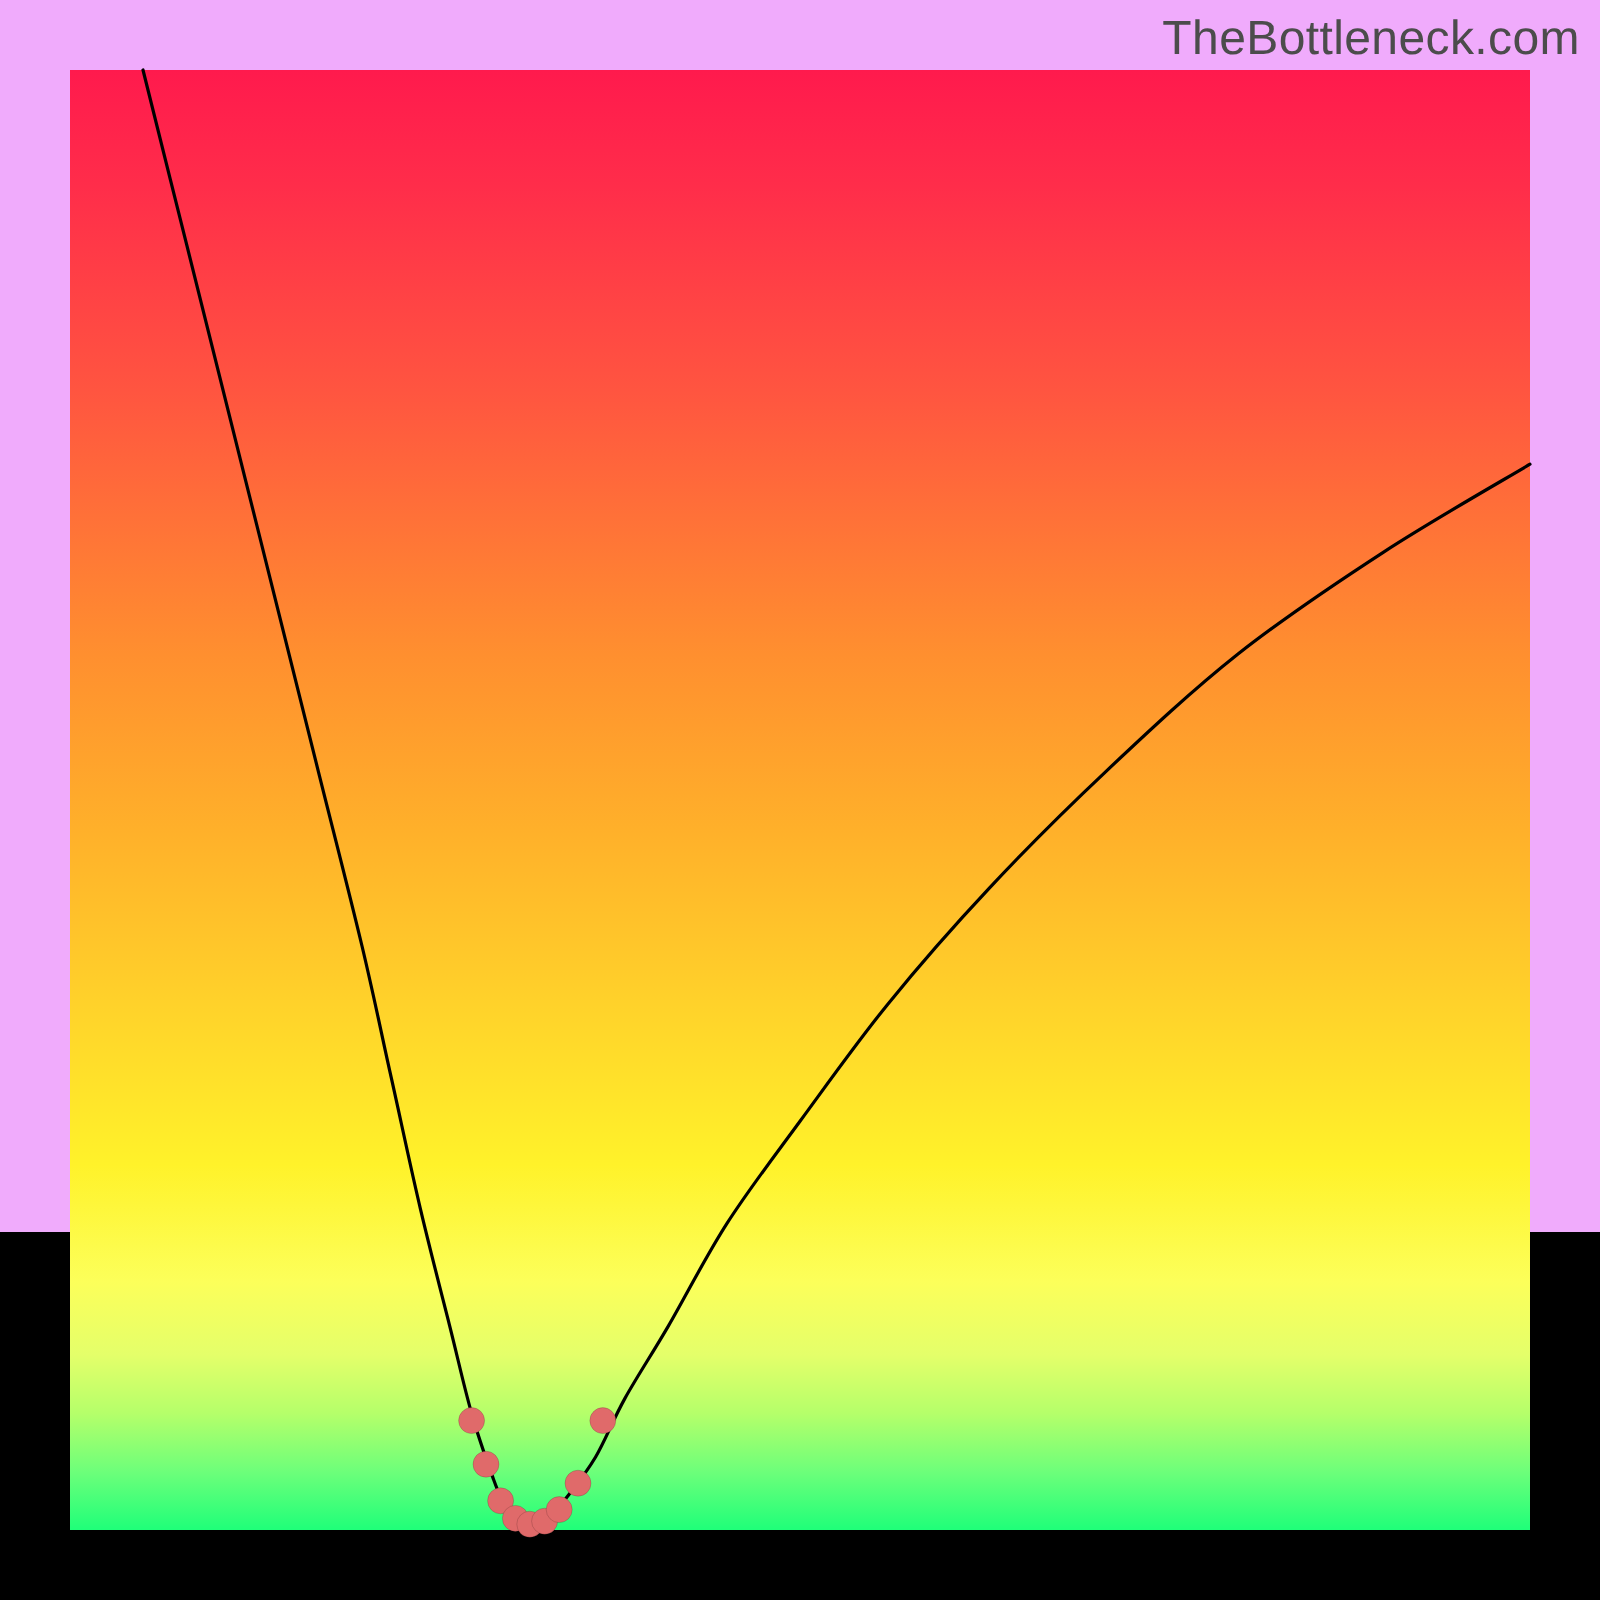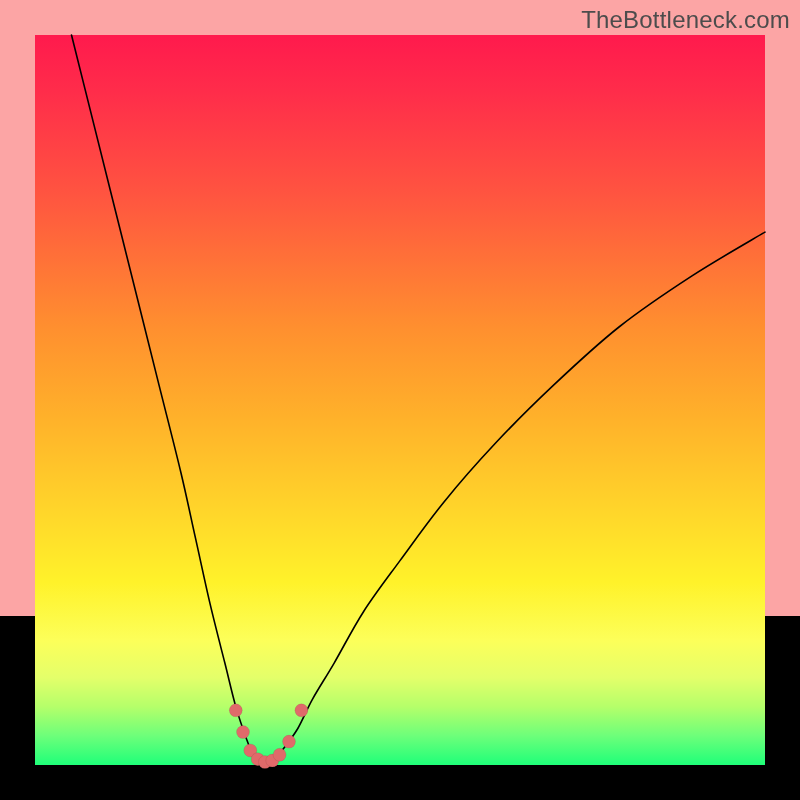--- a/index.html
+++ b/index.html
@@ -8,21 +8,21 @@
     width: 800px;
     height: 800px;
     background: #000;
     overflow: hidden;
     font-family: Arial, Helvetica, sans-serif;
   }
   .frame {
     position: relative;
     width: 800px;
     height: 616px;
-    background: #fca5a5;
+    background: #f0abfc;
   }
   .plot-area {
     position: absolute;
     left: 35px;
     top: 35px;
     width: 730px;
     height: 730px;
     
     background: linear-gradient(
       to bottom,

